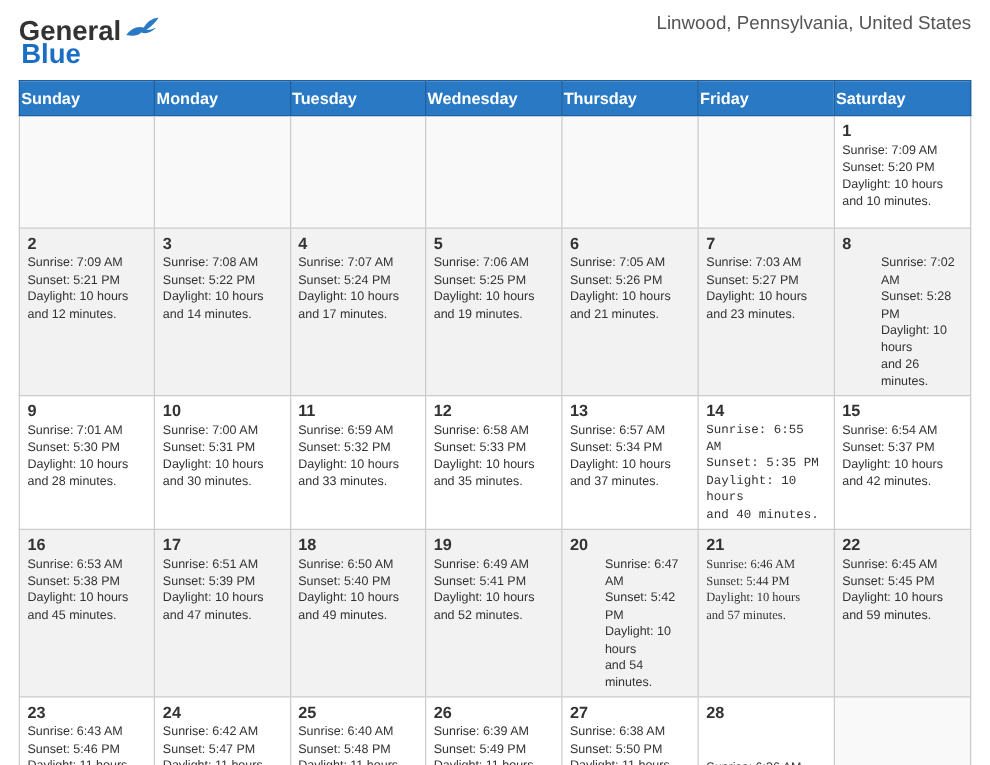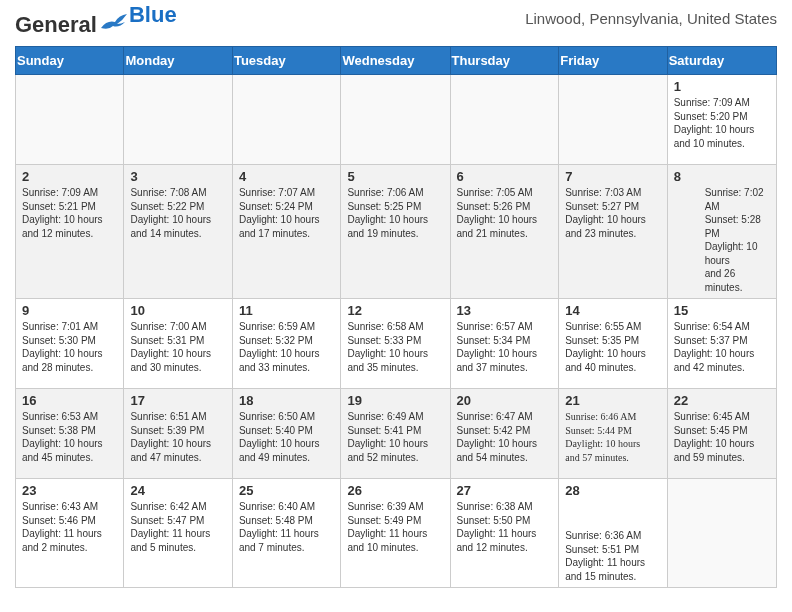--- a/index.html
+++ b/index.html
@@ -11,21 +11,21 @@
       padding: 10px 15px;
     }
     .header-area {
       display: flex;
       justify-content: space-between;
       align-items: flex-start;
       margin-bottom: 8px;
     }
     .logo {
       display: flex;
-      flex-direction: row;
+      flex-direction: column;
       align-items: flex-start;
     }
     .logo-text {
       display: flex;
       align-items: baseline;
     }
     .logo-general {
       font-size: 22px;
       font-weight: bold;
       color: #333;
@@ -223,21 +223,21 @@
         </td>
         <td>
           <span class="day-number">13</span>
           <div class="day-info" style="white-space: pre-line;">Sunrise: 6:57 AM
 Sunset: 5:34 PM
 Daylight: 10 hours
 and 37 minutes.</div>
         </td>
         <td>
           <span class="day-number">14</span>
-          <div class="day-info" style="white-space: pre-line;">Sunrise: 6:55 AM
+          <div class="day-info" style="white-space: pre-line; font-family: Liberation Mono, monospace;">Sunrise: 6:55 AM
 Sunset: 5:35 PM
 Daylight: 10 hours
 and 40 minutes.</div>
         </td>
         <td>
           <span class="day-number">15</span>
           <div class="day-info" style="white-space: pre-line;">Sunrise: 6:54 AM
 Sunset: 5:37 PM
 Daylight: 10 hours
 and 42 minutes.</div>
@@ -267,21 +267,21 @@
         </td>
         <td>
           <span class="day-number">19</span>
           <div class="day-info" style="white-space: pre-line;">Sunrise: 6:49 AM
 Sunset: 5:41 PM
 Daylight: 10 hours
 and 52 minutes.</div>
         </td>
         <td>
           <span class="day-number">20</span>
-          <div class="day-info" style="white-space: pre-line;">Sunrise: 6:47 AM
+          <div class="day-info" style="white-space: pre-line; margin-left: 28px;">Sunrise: 6:47 AM
 Sunset: 5:42 PM
 Daylight: 10 hours
 and 54 minutes.</div>
         </td>
         <td>
           <span class="day-number">21</span>
           <div class="day-info" style="white-space: pre-line; font-family: Liberation Serif, serif;">Sunrise: 6:46 AM
 Sunset: 5:44 PM
 Daylight: 10 hours
 and 57 minutes.</div>

